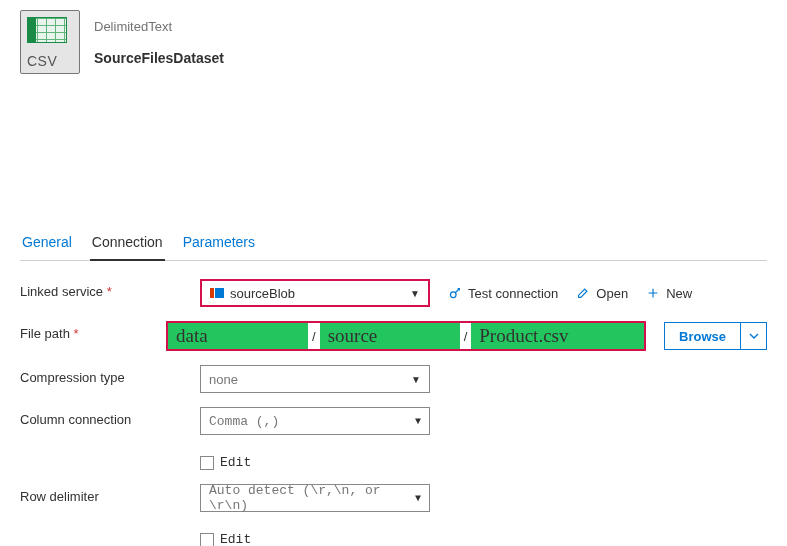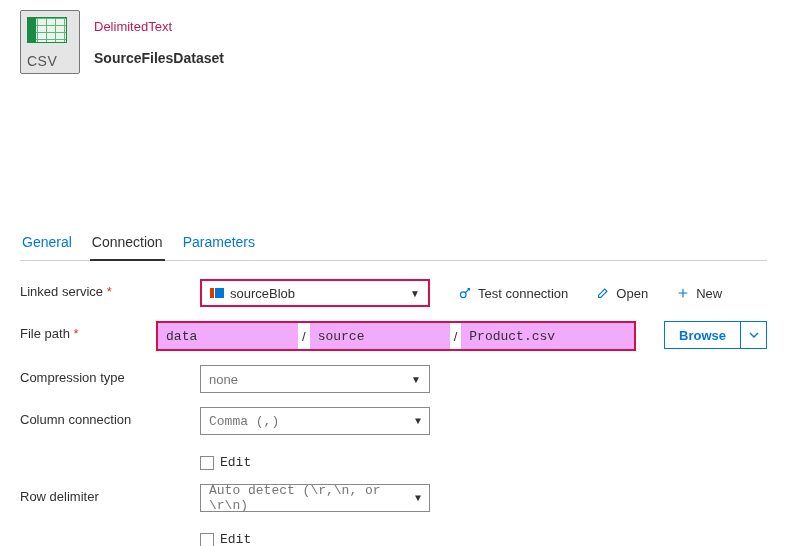--- a/index.html
+++ b/index.html
@@ -27,21 +27,21 @@
       linear-gradient(#1a8a47,#1a8a47),
       repeating-linear-gradient(to right, #5fb57a 0 1px, transparent 1px 9px),
       repeating-linear-gradient(to bottom, #5fb57a 0 1px, transparent 1px 7px),
       #e8f4ec;
     background-size: 8px 100%, 100% 100%, 100% 100%, 100% 100%;
     background-position: 0 0, 0 0, 0 0, 0 0;
     background-repeat: no-repeat, repeat, repeat, no-repeat;
     border:1px solid #1a8a47;
   }
   .csv-label { font-size: 14px; font-weight: 400; color:#555; letter-spacing:0.5px; margin-top:4px;}
-  .header-text .type { font-size: 13px; color:#be185d; }
+  .header-text .type { font-size: 13px; color:#737373; }
   .header-text .name { font-size: 14px; font-weight: 600; margin-top:16px;}
   .tabs {
     display: flex; gap: 16px;
     border-bottom: 1px solid #d0d0d0;
     padding: 0 0 0 0;
   }
   .tab {
     padding: 10px 2px 10px 2px;
     font-size: 14px;
     color: #0078d4;
@@ -54,21 +54,21 @@
   }
   .tab.active::after {
     content:"";
     position:absolute; left:0; right:0; bottom:-1px;
     height:2px; background:#323130;
   }
   .form { margin-top: 18px; }
   .row { display: flex; align-items: flex-start; margin-bottom: 14px; min-height:28px;}
   .row-label { width: 180px; padding-top:5px; font-size:13px; color:#323130;}
   .req { color:#d13438; }
-  .controls { display:flex; gap:28px; flex:1;}
+  .controls { display:flex; align-items:center; gap:18px; flex:1;}
   .highlight-red { border: 2px solid #d40f4b; }
   .dropdown {
     display:flex; align-items:center; justify-content:space-between;
     height: 28px; padding: 0 8px;
     width: 230px;
     background:#fff;
     cursor:pointer;
     position:relative;
   }
   .dropdown.border { border:1px solid #8a8886; }
@@ -84,22 +84,22 @@
   .link-btn svg { width:14px; height:14px; }
   .path-group {
     display:flex; align-items:center;
     border:2px solid #d40f4b;
     height:30px; width:480px;
     overflow:hidden;
     background:#fff;
   }
   .path-input {
     border:none; outline:none; height:100%;
-    font-size:13px; padding:0 8px; font-family:Liberation Mono, monospace;
-    color:#323130; background:#f0abfc;
+    font-size:19px; padding:0 8px; font-family:Liberation Serif, serif;
+    color:#323130; background:#22c55e;
   }
   .path-input::placeholder { color:#888; }
   .path-sep { padding:0 4px; color:#323130; }
   .browse-btn {
     display:flex; align-items:stretch;
     border:1px solid #0078d4; height:28px;
     color:#0078d4; font-weight:600;
     cursor:pointer; 
   }
   .browse-main { padding: 4px 14px; display:flex; align-items:center;}

